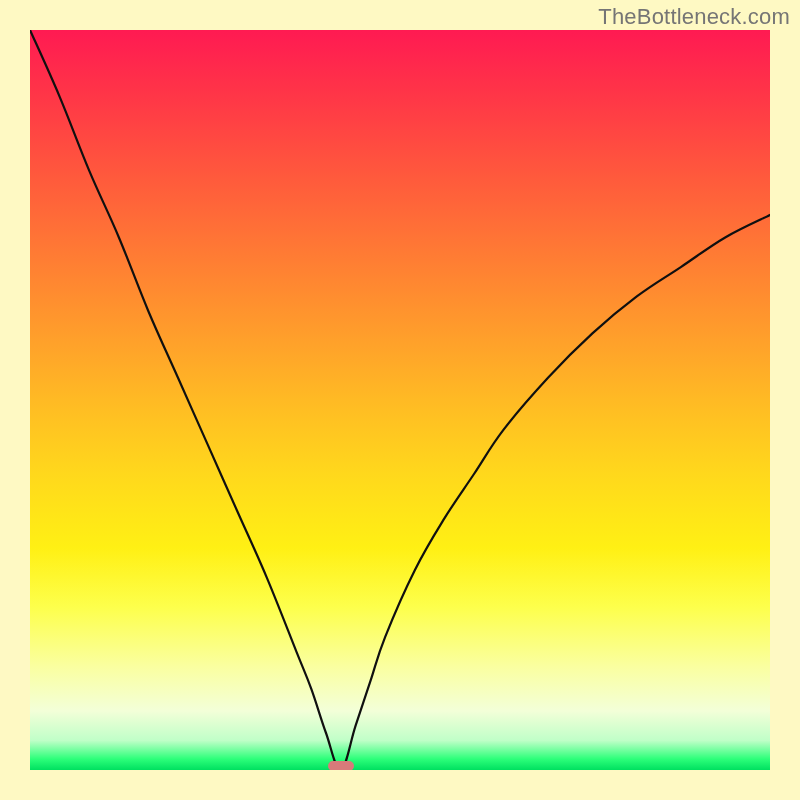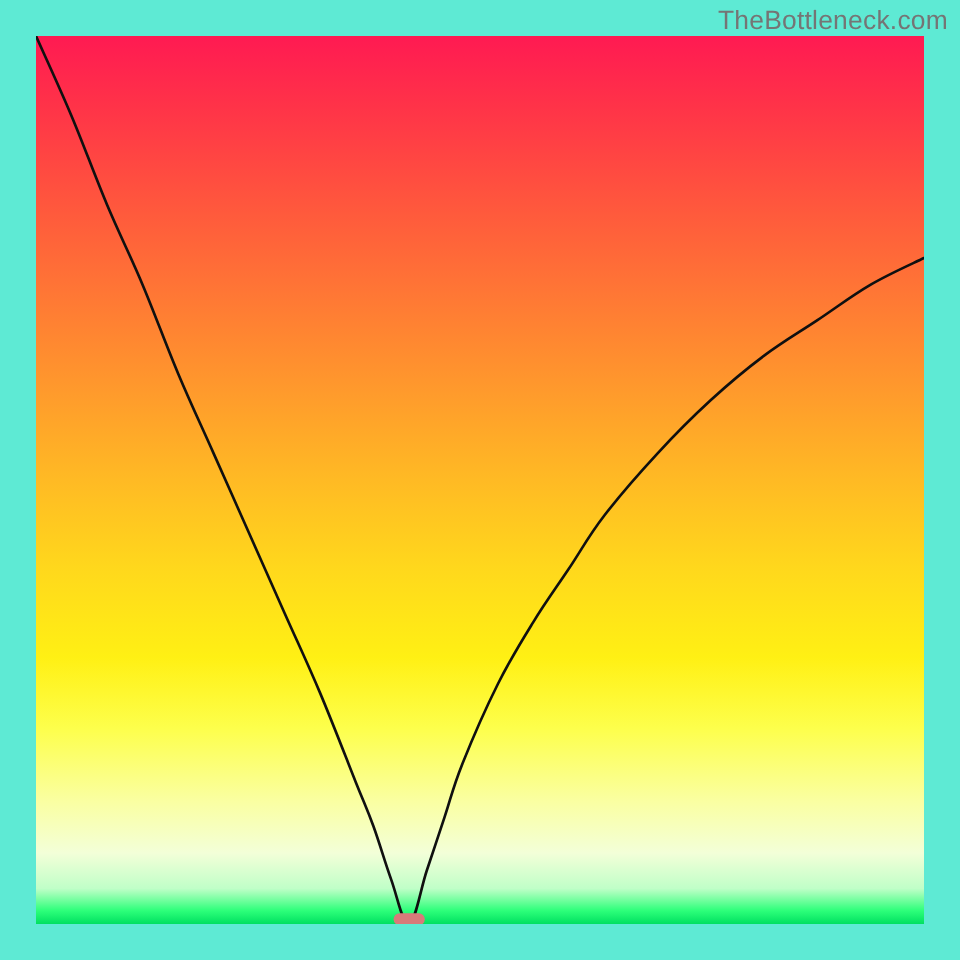--- a/index.html
+++ b/index.html
@@ -8,21 +8,21 @@
     width: 800px;
     height: 800px;
     overflow: hidden;
     background: #000;
     font-family: Arial, Helvetica, sans-serif;
   }
   .frame {
     position: relative;
     width: 800px;
     height: 800px;
-    background: #5eead4;
+    background: #fef9c3;
   }
   .watermark {
     position: absolute;
     top: 4px;
     right: 10px;
     color: #757575;
     font-size: 22px;
     font-weight: 500;
     letter-spacing: 0.2px;
     z-index: 10;

